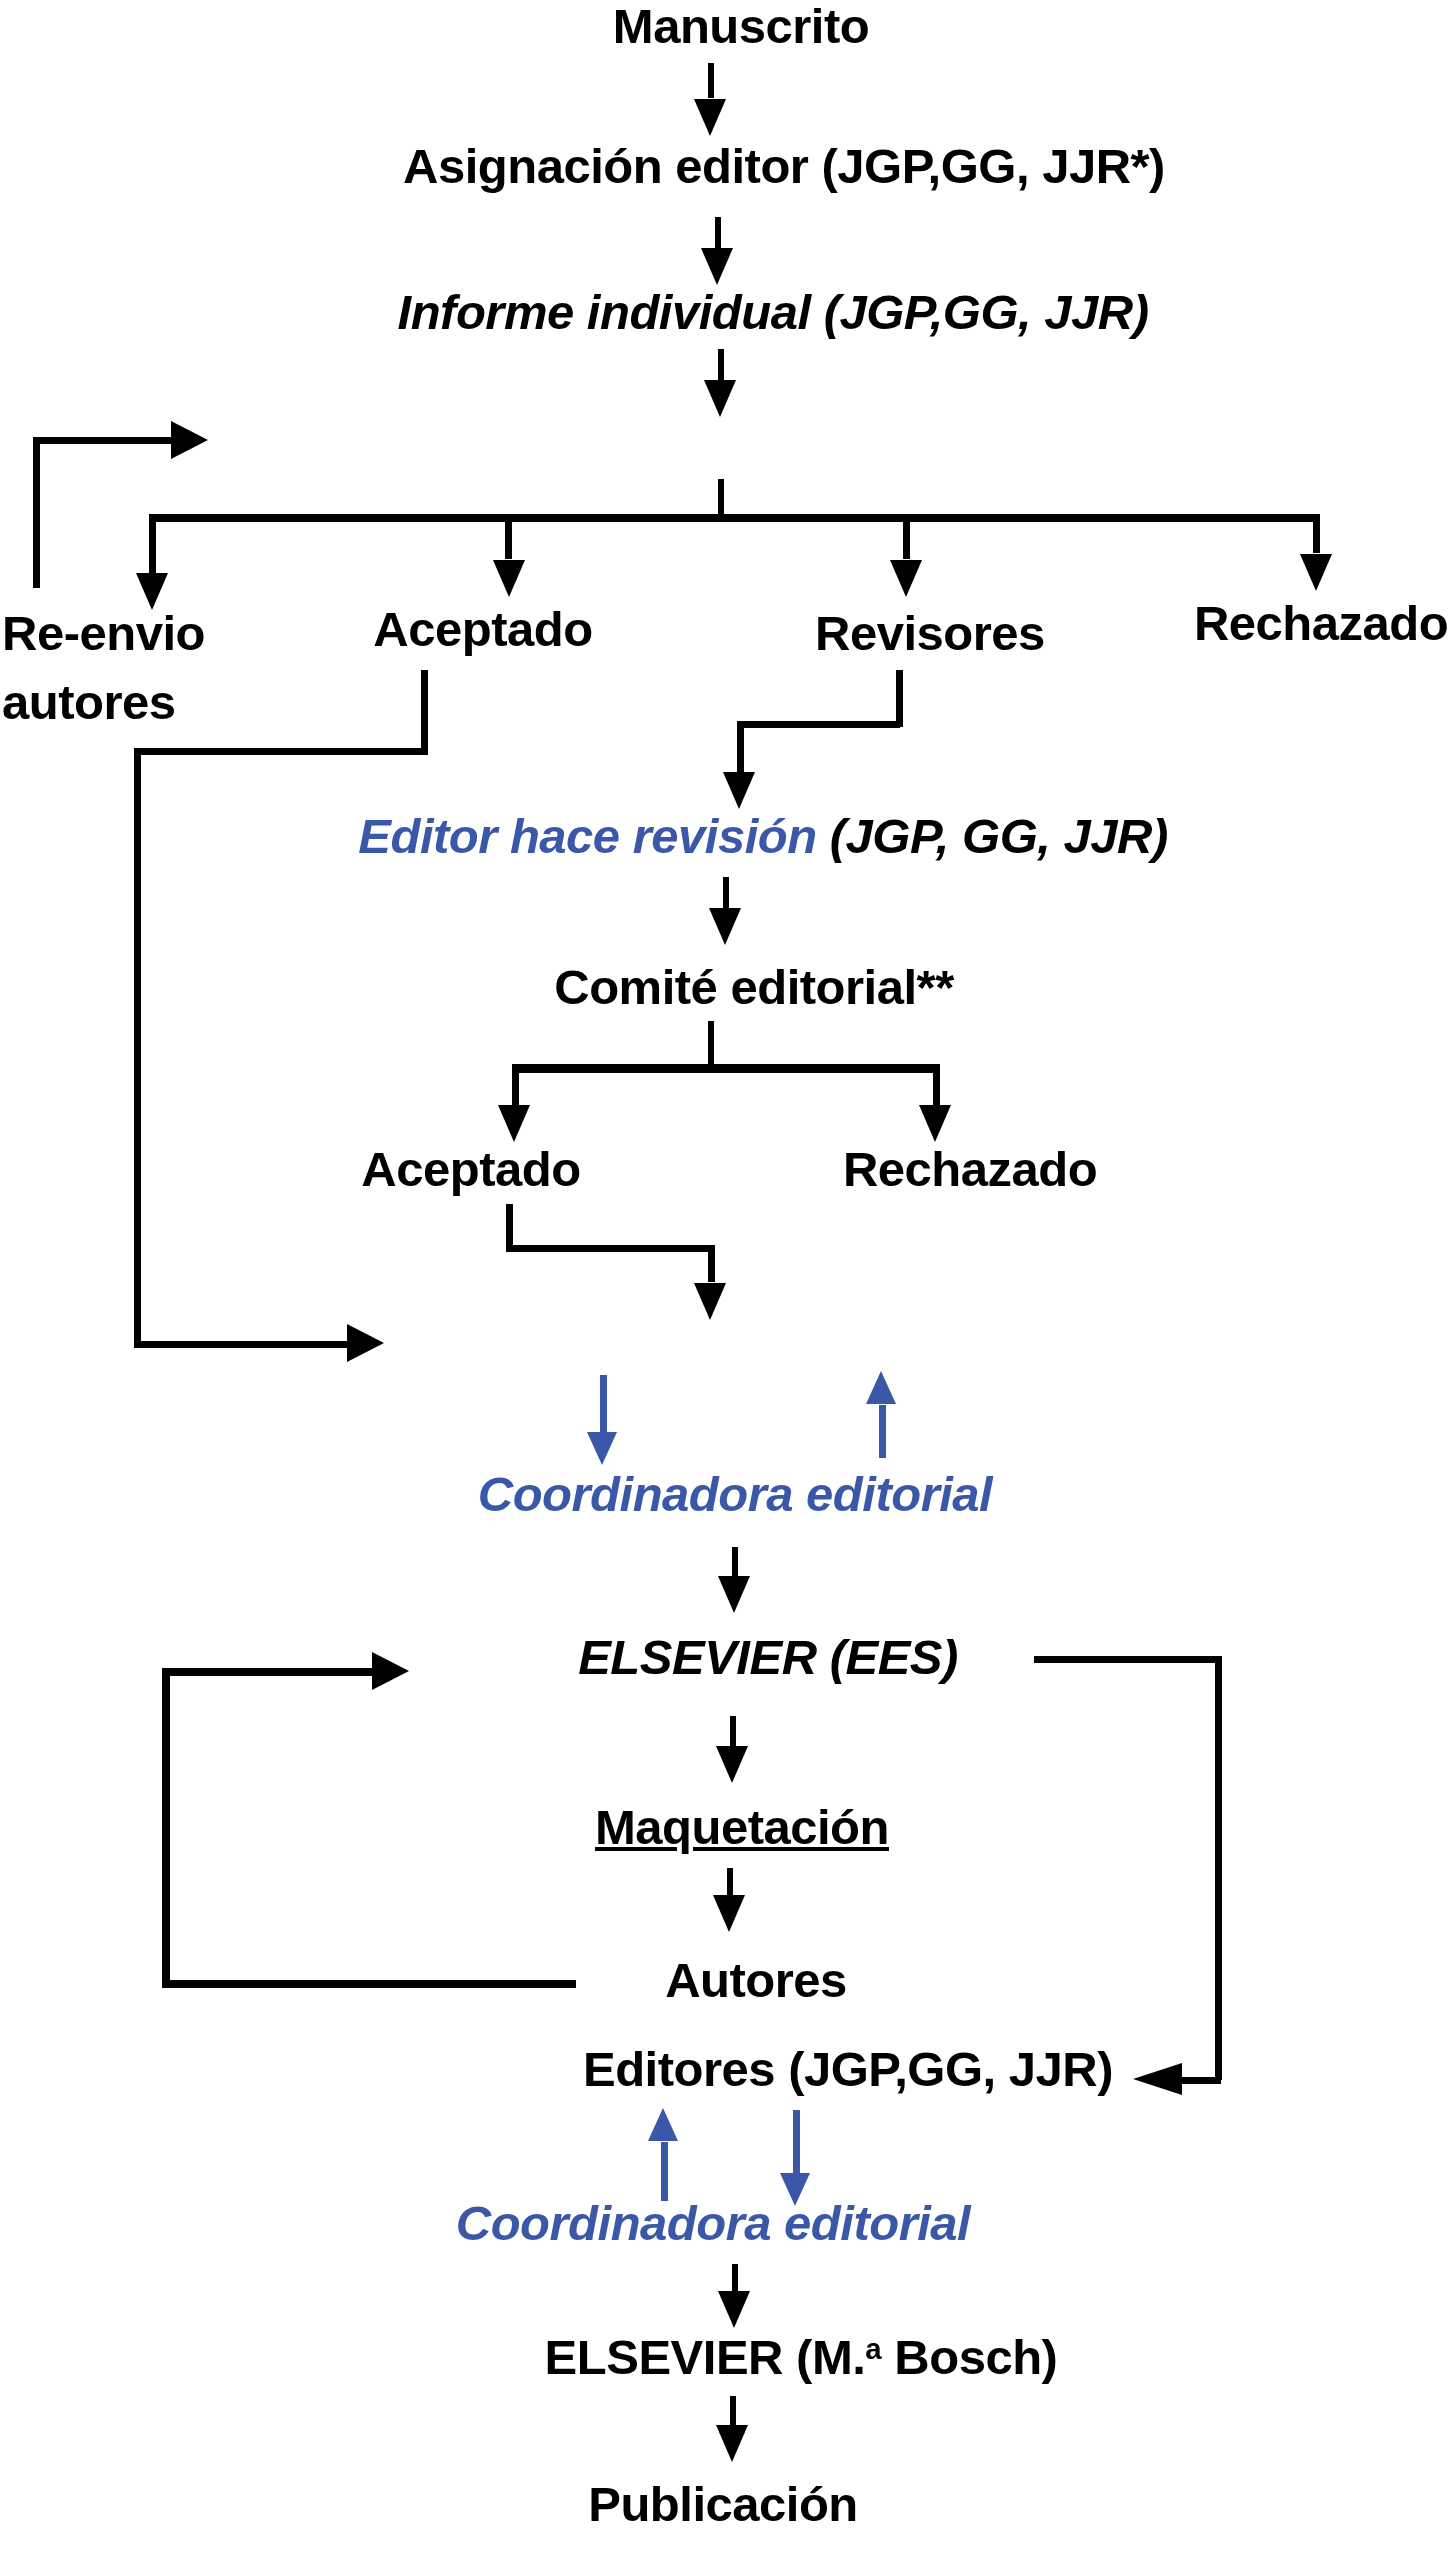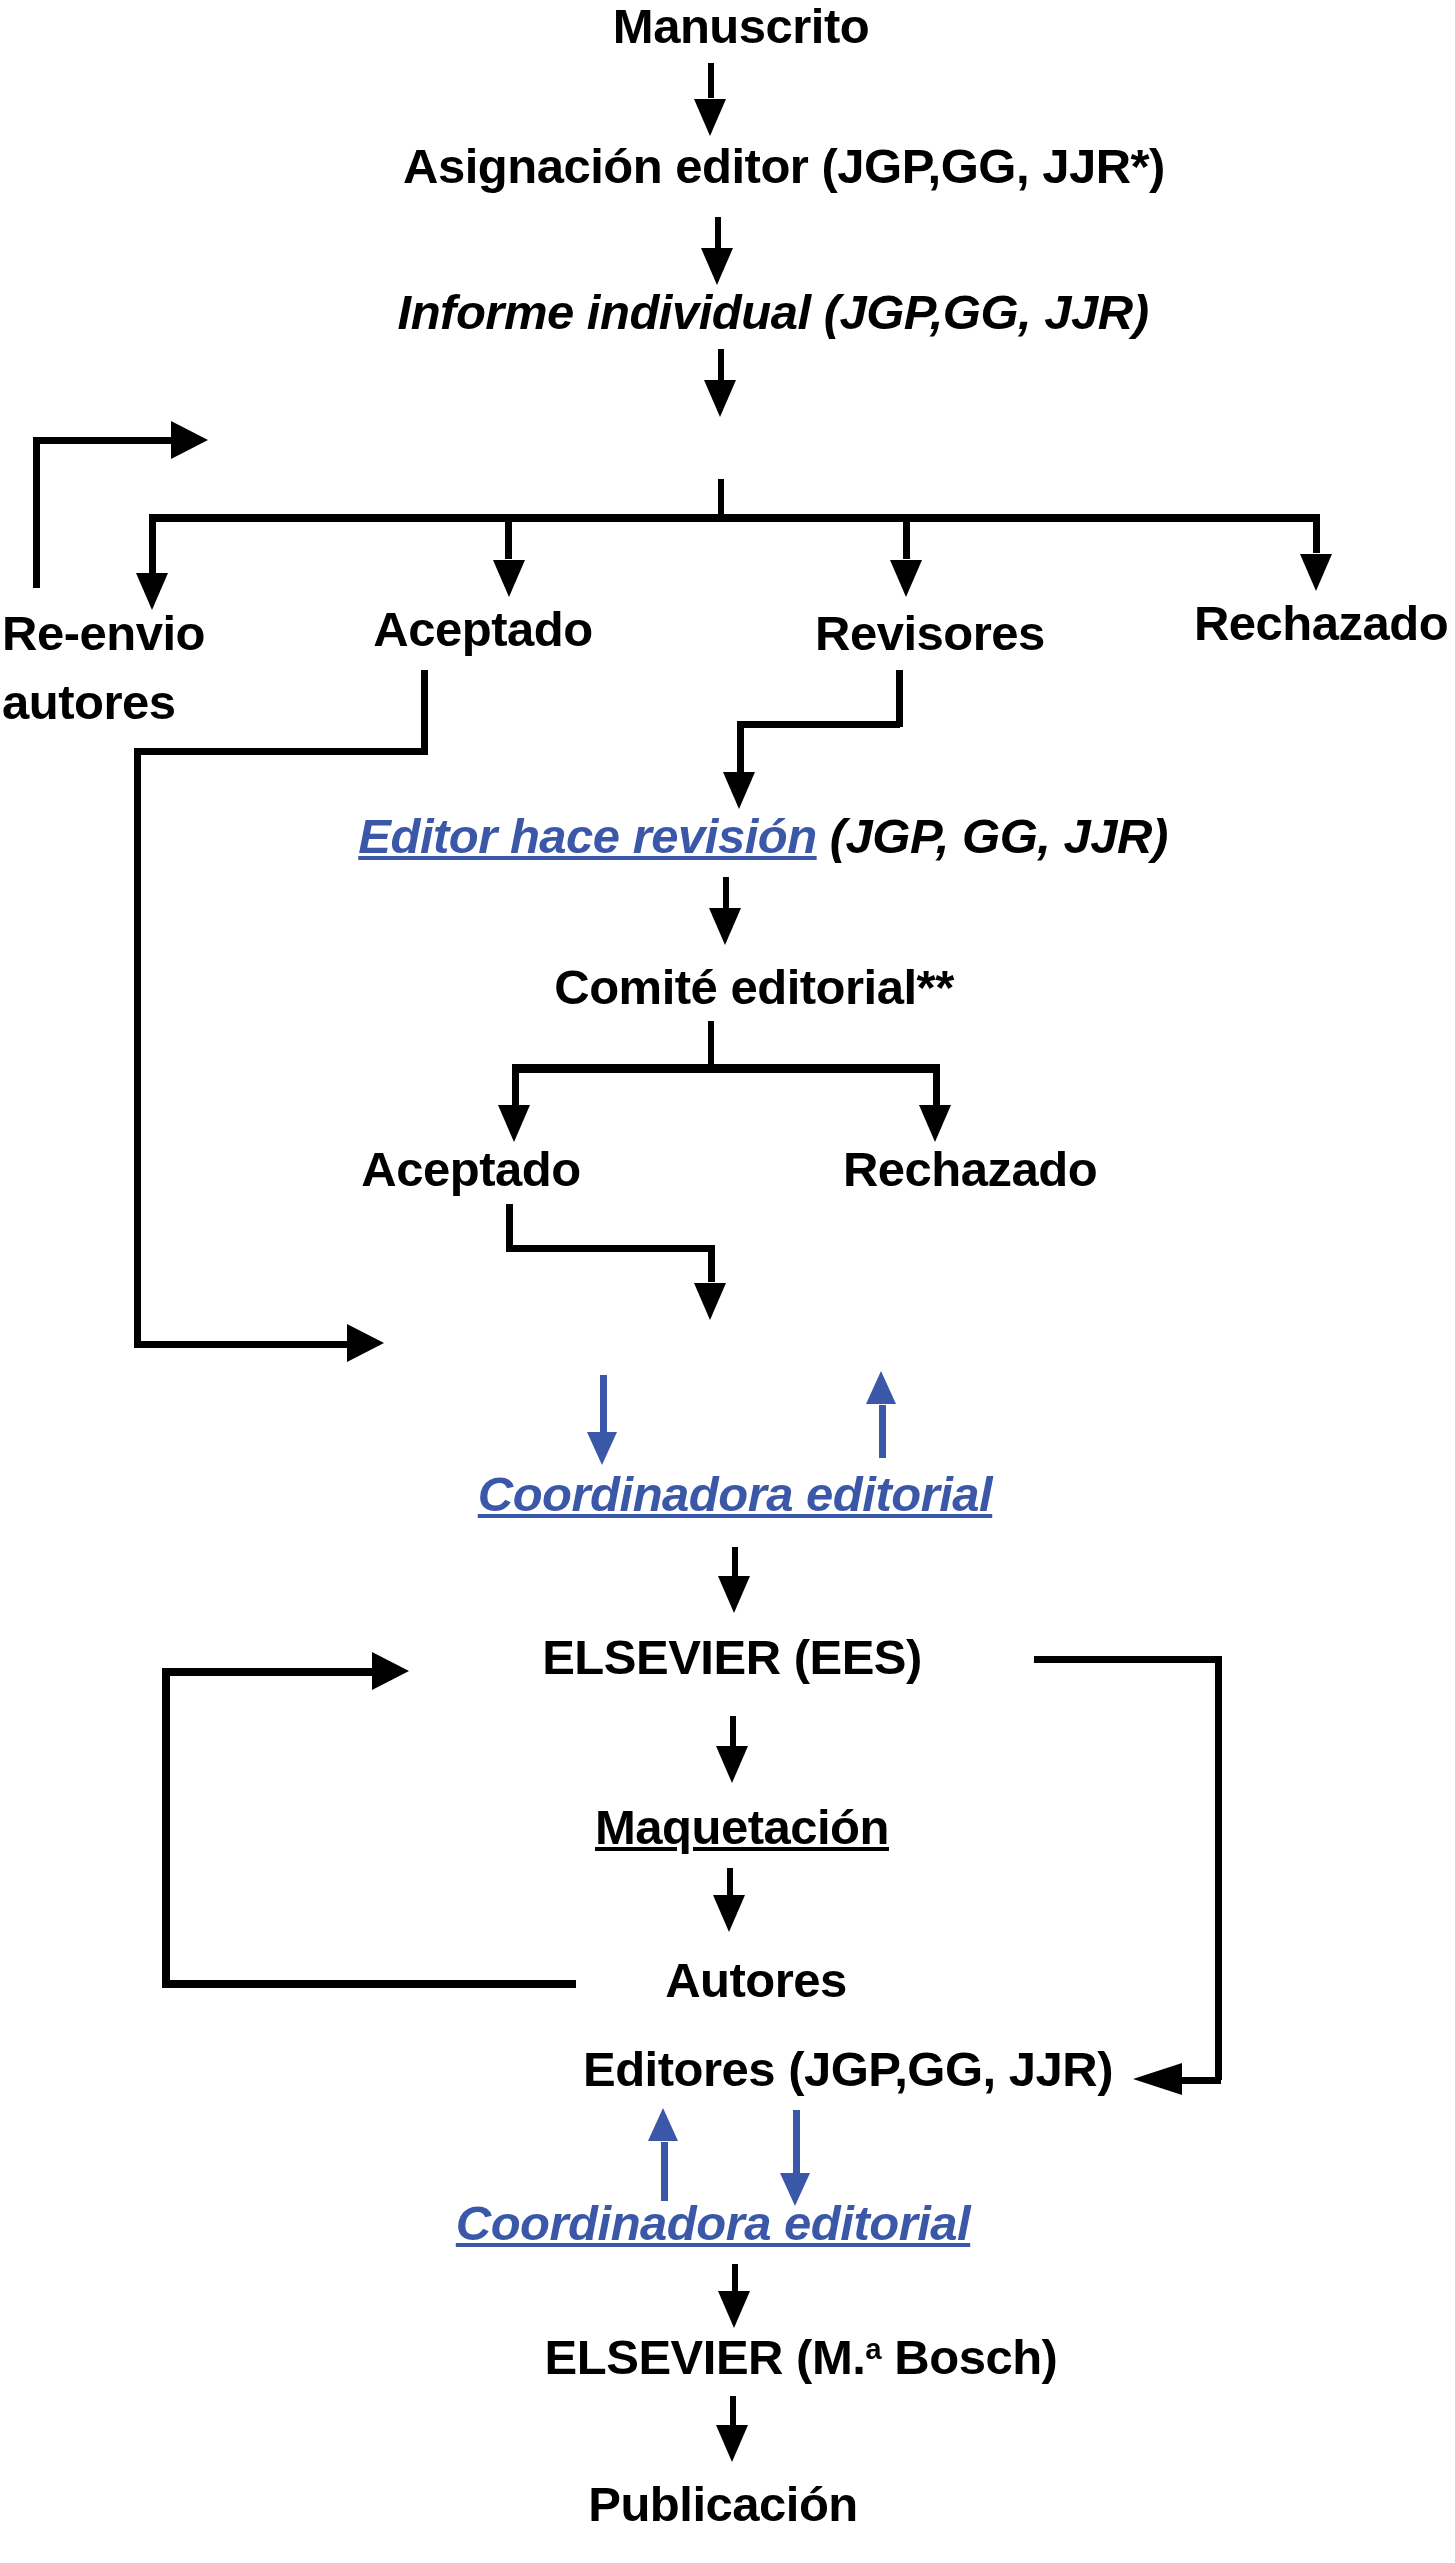--- a/index.html
+++ b/index.html
@@ -5,21 +5,21 @@
   html,body{margin:0;padding:0;background:#ffffff;}
   .canvas{
     position:relative;width:1456px;height:2563px;background:#ffffff;overflow:hidden;
     font-family:"Liberation Sans",sans-serif;
   }
   .t{
     position:absolute;white-space:nowrap;font-weight:bold;font-size:49px;
     letter-spacing:-0.5px;color:#000;line-height:1.08;transform:translateX(-50%);
   }
   .t.leftal{transform:none;}
-  .blue{color:#3b58a8;font-style:italic;text-decoration:underline;}
+  .blue{color:#3b58a8;font-style:italic;}
   .it{font-style:italic;}
   .sup{font-size:0.6em;vertical-align:0.5em;}
   .ln{position:absolute;background:#000;}
   .ln.b{background:#3b58a8;}
   .ah{position:absolute;width:0;height:0;}
   .ah-down{border-left:16.7px solid transparent;border-right:16.7px solid transparent;border-top:37px solid #000;}
   .ah-up{border-left:16.7px solid transparent;border-right:16.7px solid transparent;border-bottom:33px solid #000;}
   .ah-right{border-top:19.7px solid transparent;border-bottom:19.7px solid transparent;border-left:37px solid #000;}
   .ah-left{border-top:16.7px solid transparent;border-bottom:16.7px solid transparent;border-right:49px solid #000;}
   .ah-down.b{border-left-width:15.8px;border-right-width:15.8px;border-top:33px solid #3b58a8;}
@@ -110,21 +110,21 @@
   <div class="ln b" style="left:600px;top:1375px;width:6.9px;height:57px;"></div>
   <div class="ah ah-down b" style="left:587px;top:1432px;"></div>
   <div class="ah ah-up b" style="left:866px;top:1371px;"></div>
   <div class="ln b" style="left:879px;top:1405px;width:6.9px;height:53px;"></div>
 
   <div class="t blue" style="left:735px;top:1468px;">Coordinadora editorial</div>
 
   <div class="ln" style="left:732px;top:1547px;width:5.9px;height:29.6px;"></div>
   <div class="ah ah-down" style="left:718px;top:1576px;"></div>
 
-  <div class="t" style="left:732px;top:1631px;">ELSEVIER (EES)</div>
+  <div class="t" style="left:768px;top:1631px;font-style:italic;">ELSEVIER (EES)</div>
 
   <div class="ln" style="left:162px;top:1668px;width:211px;height:7.9px;"></div>
   <div class="ah ah-right" style="left:372px;top:1652px;"></div>
   <div class="ln" style="left:162px;top:1668px;width:7.9px;height:317px;"></div>
   <div class="ln" style="left:162px;top:1980px;width:414px;height:7.9px;"></div>
 
   <div class="ln" style="left:1034px;top:1656px;width:187px;height:6.9px;"></div>
   <div class="ln" style="left:1215px;top:1656px;width:6.9px;height:424px;"></div>
   <div class="ln" style="left:1182px;top:2077px;width:39px;height:6.9px;"></div>
   <div class="ah ah-left" style="left:1133px;top:2063px;"></div>

